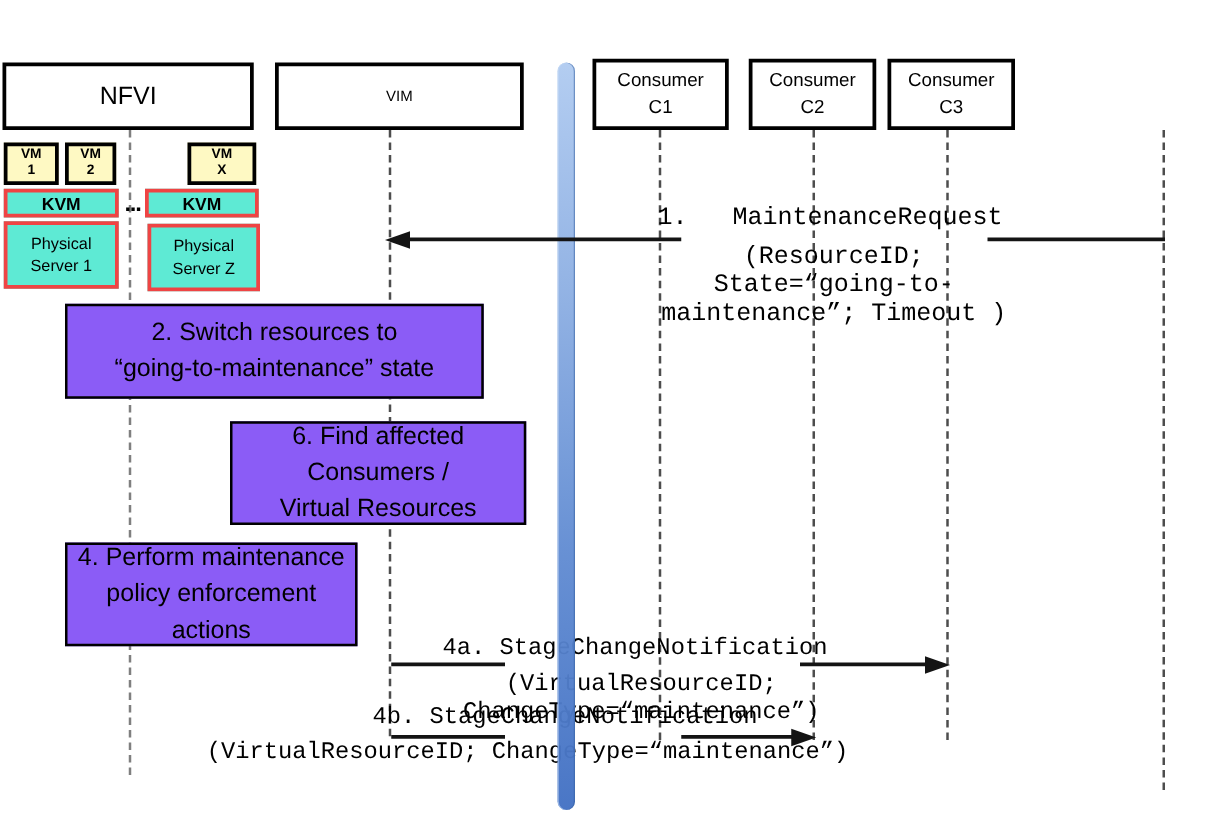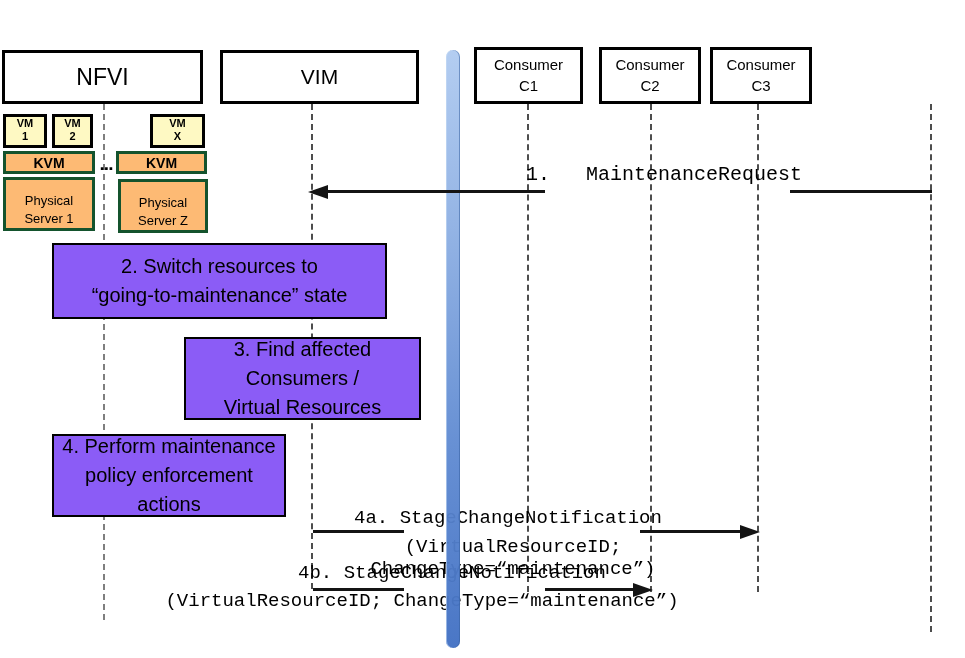--- a/index.html
+++ b/index.html
@@ -10,34 +10,34 @@
   .abs{position:absolute;box-sizing:border-box;}
   .ml{white-space:pre-line;}
   .pre{white-space:pre;}
 
   
   .title{left:320px;top:9px;width:270px;text-align:center;font-size:21px;z-index:3;}
 
   
   .actor{background:#fff;border:3px solid #000;display:flex;align-items:center;justify-content:center;
          text-align:center;z-index:3;}
-  .a-nfvi {left:2px;  top:50px;width:201px;height:54px;font-size:23px;}
-  .a-vim  {left:220px;top:50px;width:199px;height:54px;font-size:21px;}
+  .a-nfvi {left:2px;  top:50px;width:201px;height:54px;font-size:20px;}
+  .a-vim  {left:220px;top:50px;width:199px;height:54px;font-size:12px;}
   .a-c1   {left:474px;top:47px;width:109px;height:57px;font-size:15px;line-height:1.35;}
   .a-c2   {left:599px;top:47px;width:102px;height:57px;font-size:15px;line-height:1.35;}
   .a-c3   {left:710px;top:47px;width:102px;height:57px;font-size:15px;line-height:1.35;}
   .a-adm  {left:821px;top:45px;width:127px;height:58px;font-size:15px;}
 
   
   .vmbox{background:#fef9c3;border:3px solid #000;display:flex;justify-content:center;
          text-align:center;font-size:11px;font-weight:600;line-height:1.2;z-index:3;}
   .vm1{left:3px;  top:114px;width:44px;height:34px;}
   .vm2{left:52px; top:114px;width:41px;height:34px;}
   .vmx{left:150px;top:114px;width:55px;height:34px;}
-  .bluebox{background:#fdba74;border:3px solid #14532d;display:flex;align-items:flex-end;justify-content:center;
+  .bluebox{background:#5eead4;border:3px solid #ef4444;display:flex;align-items:center;justify-content:center;
            text-align:center;z-index:3;}
   .kvm1{left:3px;  top:151px;width:92px;height:23px;font-size:14px;font-weight:700;}
   .kvm2{left:116px;top:151px;width:91px;height:23px;font-size:14px;font-weight:700;}
   .dots{left:94px;top:153px;width:24px;text-align:center;font-size:19px;font-weight:700;letter-spacing:-1px;z-index:4;}
   .ps1{left:3px;  top:177px;width:92px;height:54px;font-size:13px;line-height:1.4;}
   .psz{left:118px;top:179px;width:90px;height:54px;font-size:13px;line-height:1.4;}
 
   
   .lifeline{width:0;z-index:1;}
   .ll-nfvi{left:103px;top:104px;height:516px;border-left:2px dashed #7f7f7f;}
@@ -137,30 +137,31 @@
   <div class="abs bluebox psz">
       <span class="ml">Physical
 Server Z</span>
     </div>
 
   <div class="abs step s2">
       <span class="ml">2. Switch resources to
 “going-to-maintenance” state</span>
     </div>
   <div class="abs step s3">
-      <span class="ml">3. Find affected
+      <span class="ml">6. Find affected
 Consumers /
 Virtual Resources</span>
     </div>
   <div class="abs step s4">
       <span class="ml">4. Perform maintenance
 policy enforcement actions</span>
     </div>
 
   <div class="abs msg m1-label pre">1.   MaintenanceRequest</div>
+  <div class="abs msg m1-params">(ResourceID; State=“going-to-maintenance”; Timeout )</div>
   <div class="abs ahead left m1-head"></div>
   <div class="abs aline m1-seg1"></div>
   <div class="abs aline m1-seg2"></div>
 
   <div class="abs msg m4a-label">4a. StageChangeNotification</div>
   <div class="abs msg m4a-params">(VirtualResourceID; ChangeType=“maintenance”)</div>
   <div class="abs aline m4a-seg1"></div>
   <div class="abs aline m4a-seg2"></div>
   <div class="abs ahead right m4a-head"></div>
 

